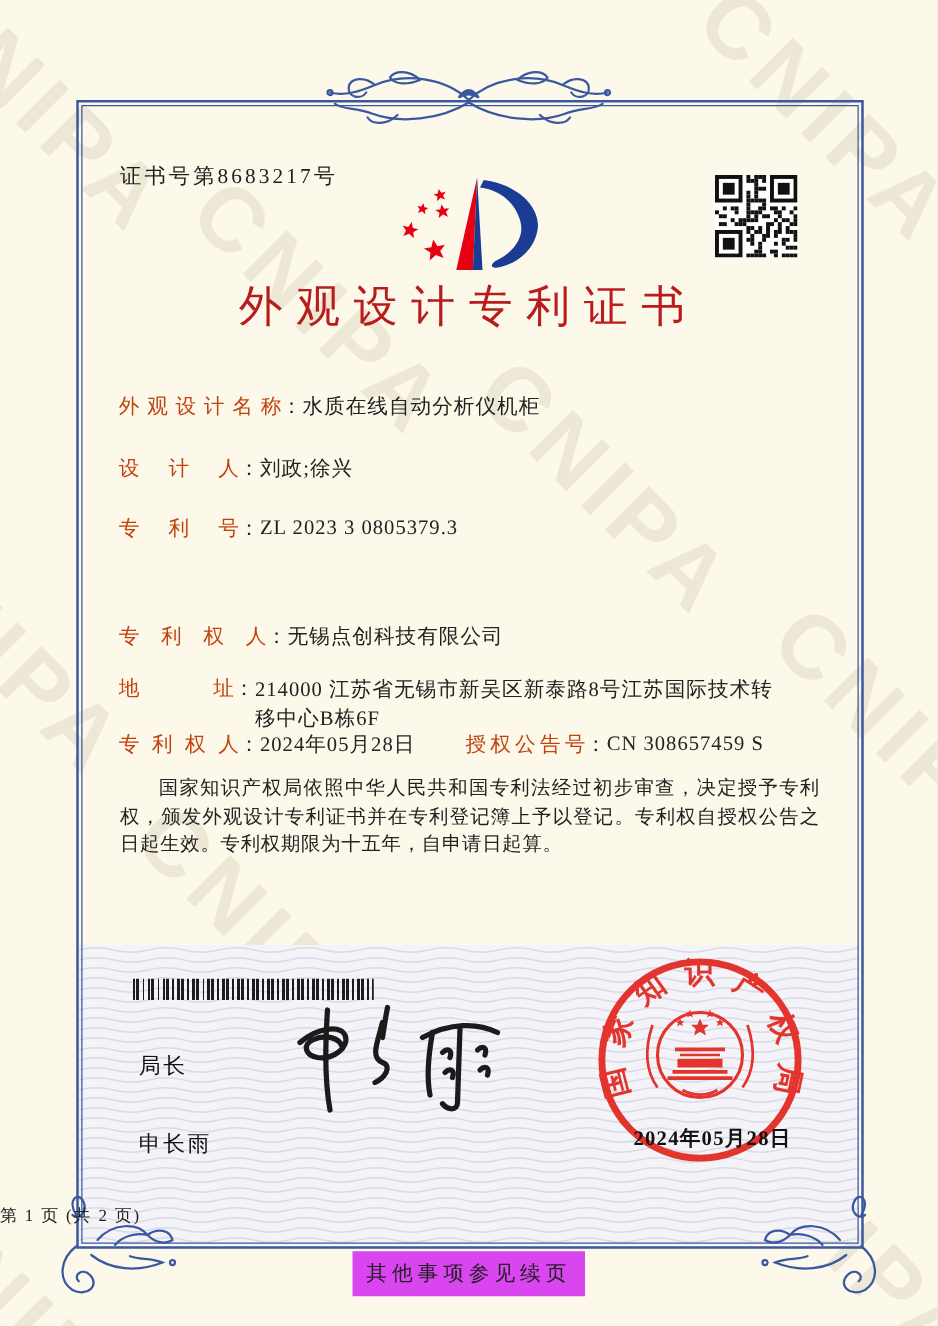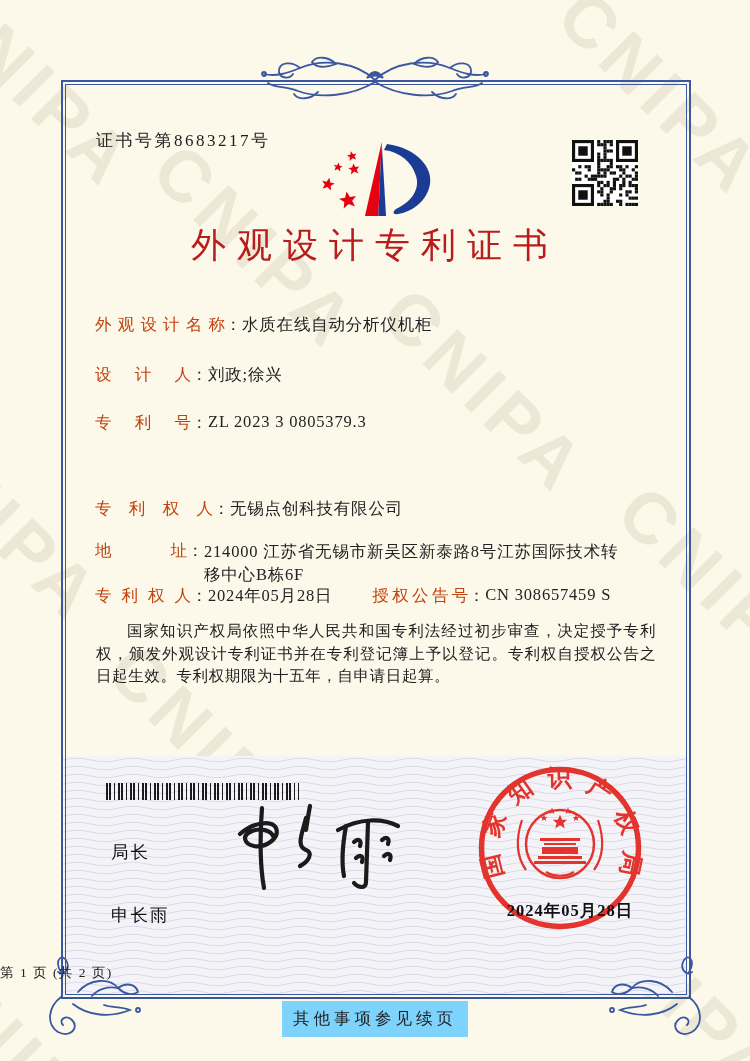--- a/index.html
+++ b/index.html
@@ -51,21 +51,21 @@
   .signature{position:absolute;left:210px;top:796px;}
   .signature path{stroke:#1b1b1b;stroke-width:4.2;fill:none;stroke-linecap:round;stroke-linejoin:round;}
 
   .seal{position:absolute;left:476px;top:764px;opacity:0.92;}
   .seal-date{position:absolute;left:490px;top:900px;width:160px;text-align:center;font-size:16.5px;
              font-weight:600;color:#111;letter-spacing:1px;}
 
   .page-num{position:absolute;left:0;top:964px;width:100%;text-align:left;font-size:13.5px;
             letter-spacing:1.5px;color:#222;}
 
-  .cont-note{position:absolute;left:282px;top:1001px;width:186px;height:36px;background:#7dd3fc;
+  .cont-note{position:absolute;left:282px;top:1001px;width:186px;height:36px;background:#d946ef;
              text-align:center;line-height:36px;font-size:16.5px;letter-spacing:4px;color:#1e1e1e;}
 </style>
 </head>
 <body>
 
 <div id="page">
 
   <div class="wm" style="left:-28px;top:-34px">CNIPA</div>
   <div class="wm" style="left:600px;top:-26px">CNIPA</div>
   <div class="wm" style="left:195px;top:128px">CNIPA</div>

